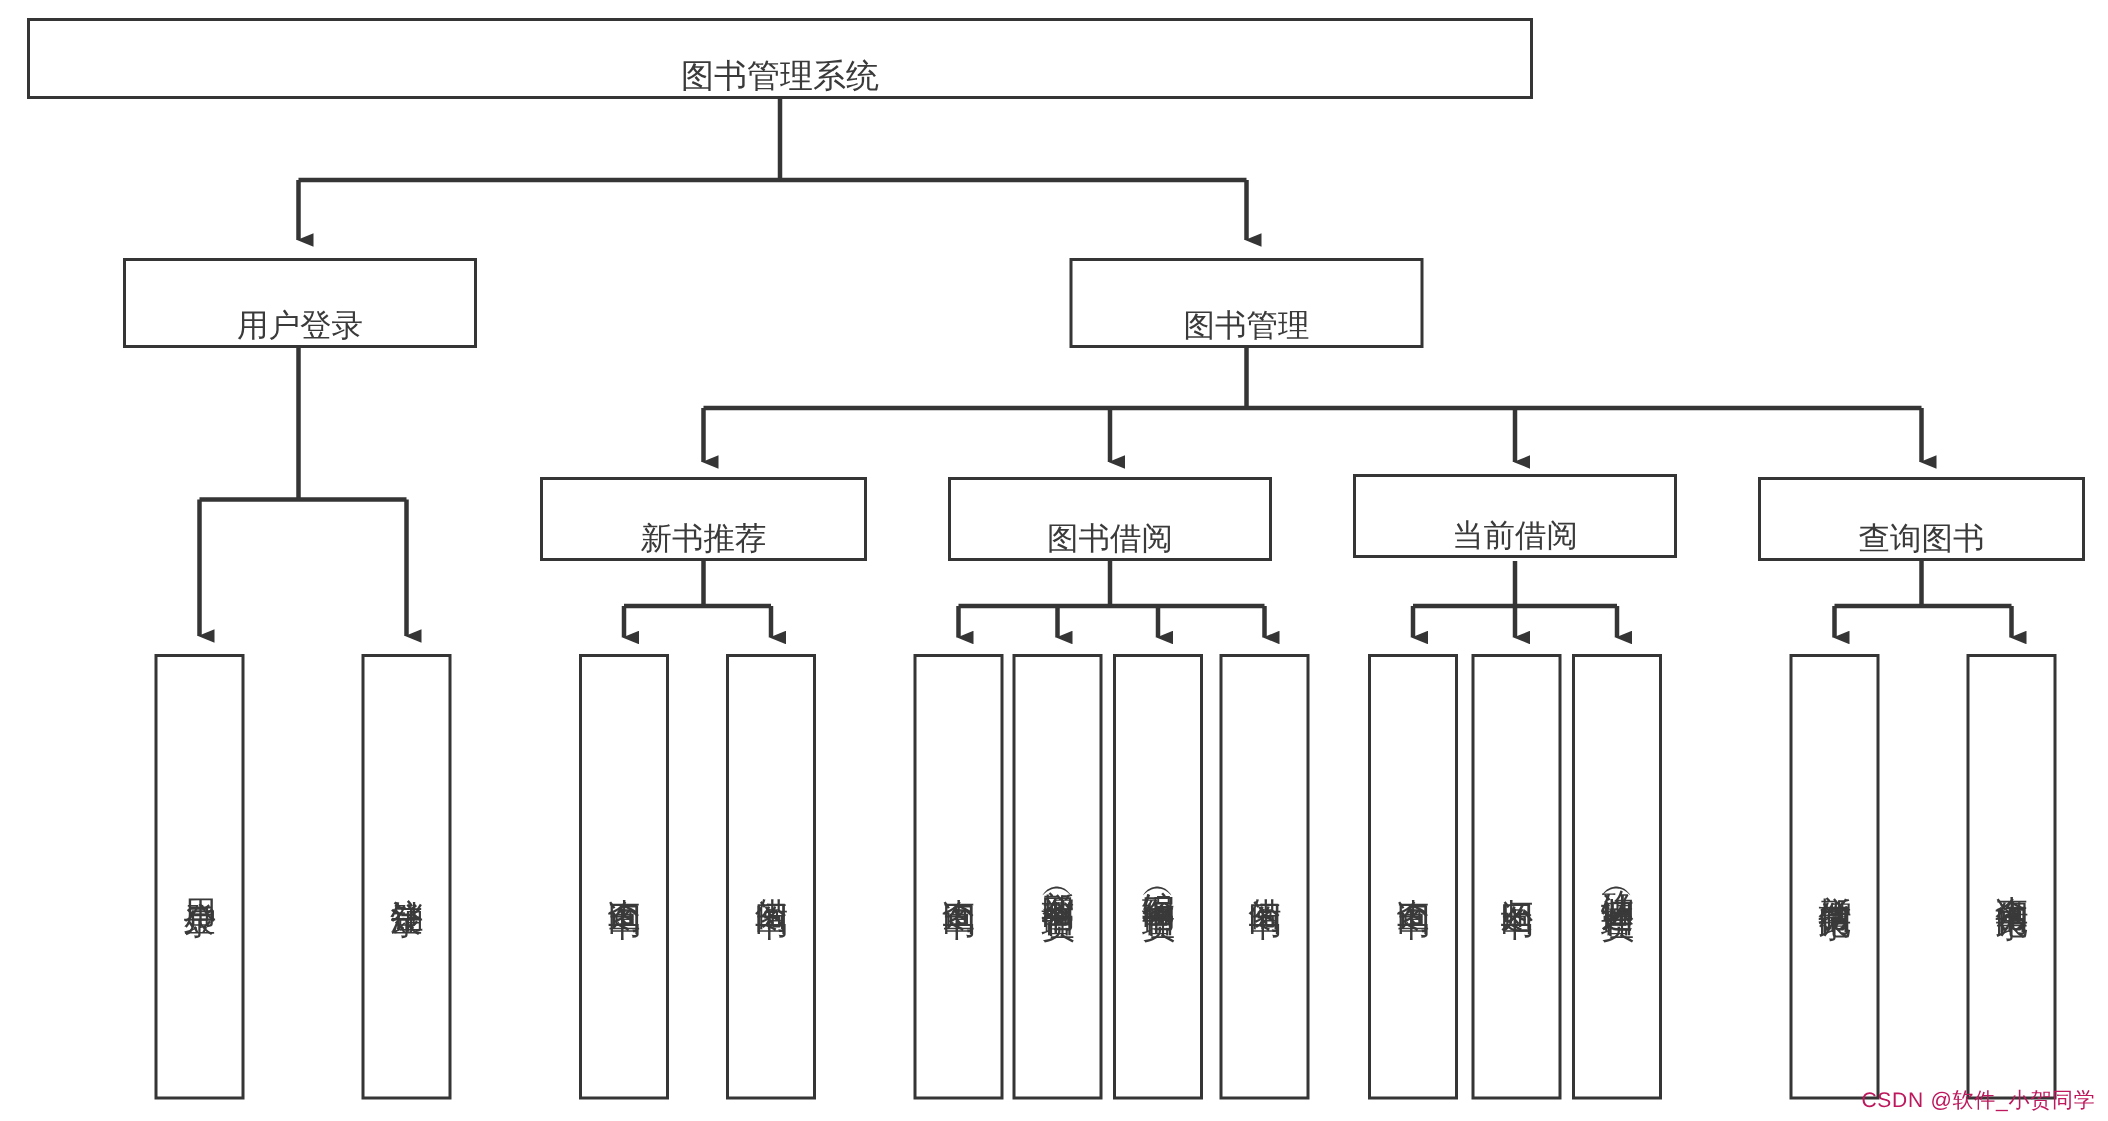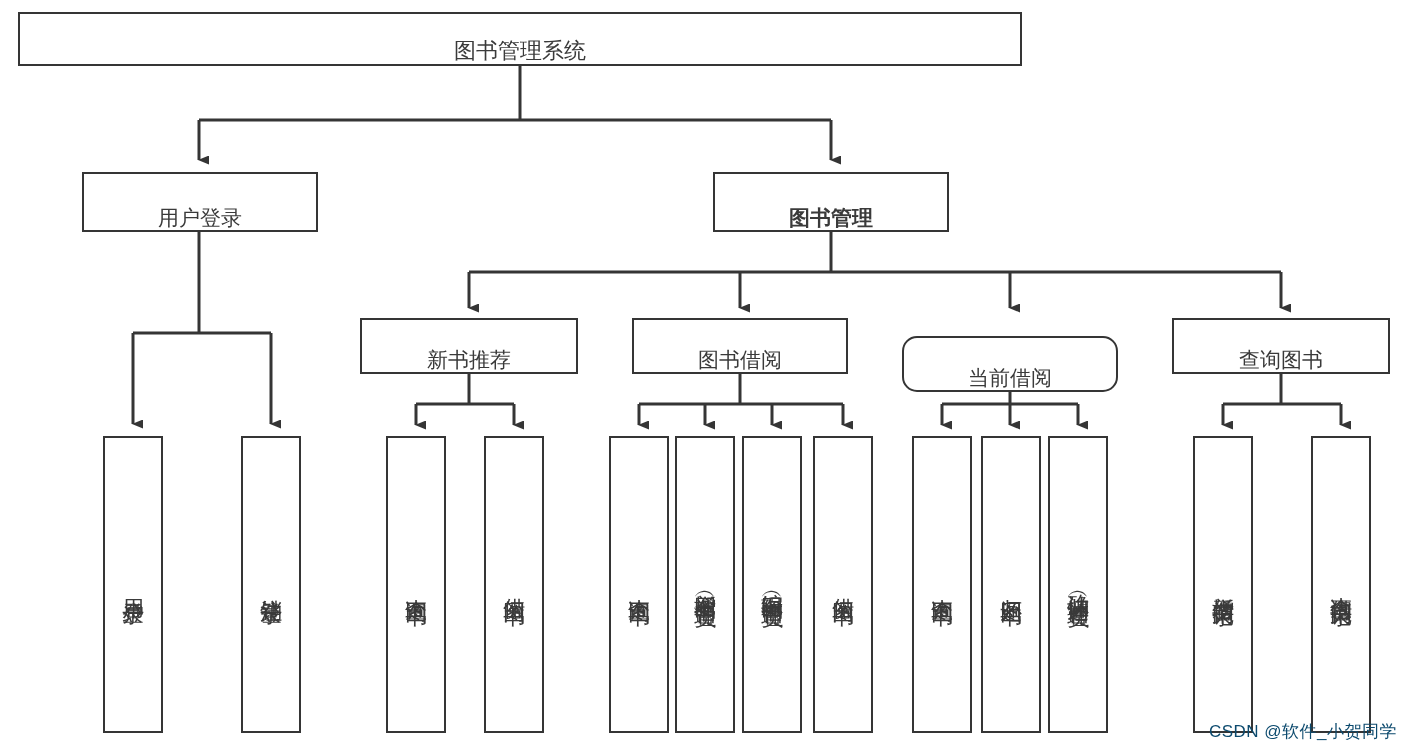--- a/index.html
+++ b/index.html
@@ -53,22 +53,22 @@
   .node-v .vtext {
     writing-mode: vertical-rl;
     text-orientation: upright;
     display: block;
     white-space: nowrap;
   }
   #watermark {
     position: absolute;
     right: 8px;
     bottom: 4px;
-    font-size: 17px;
-    color: #0c4a6e;
+    font-size: 14px;
+    color: #be185d;
     letter-spacing: 0.5px;
     white-space: nowrap;
     font-family: "Liberation Sans", "DejaVu Sans", sans-serif;
   }
 </style>
 </head>
 <body>
 
 <div id="diagram-root">
 
@@ -123,31 +123,31 @@
     </g>
   </svg>
 
   <div class="node node-root" style="left:18px; top:12px; width:1004px; height:54px;">
     <span>图书管理系统</span>
   </div>
 
   <div class="node node-h" style="left:82px; top:172px; width:236px; height:60px;">
     <span>用户登录</span>
   </div>
-  <div class="node node-h" style="left:713px; top:172px; width:236px; height:60px;font-weight:bold;">
+  <div class="node node-h" style="left:713px; top:172px; width:236px; height:60px;">
     <span>图书管理</span>
   </div>
 
   <div class="node node-h" style="left:632px; top:318px; width:216px; height:56px;">
     <span>图书借阅</span>
   </div>
   <div class="node node-h" style="left:360px; top:318px; width:218px; height:56px;">
     <span>新书推荐</span>
   </div>
-  <div class="node node-h" style="left:902px; top:336px; width:216px; height:56px;border-radius:15px;">
+  <div class="node node-h" style="left:902px; top:316px; width:216px; height:56px;">
     <span>当前借阅</span>
   </div>
   <div class="node node-h" style="left:1172px; top:318px; width:218px; height:56px;">
     <span>查询图书</span>
   </div>
 
   <div class="node node-v" style="left:103px; top:436px; width:60px; height:297px;">
     <span class="vtext">用户登录</span>
   </div>
   <div class="node node-v" style="left:241px; top:436px; width:60px; height:297px;">

